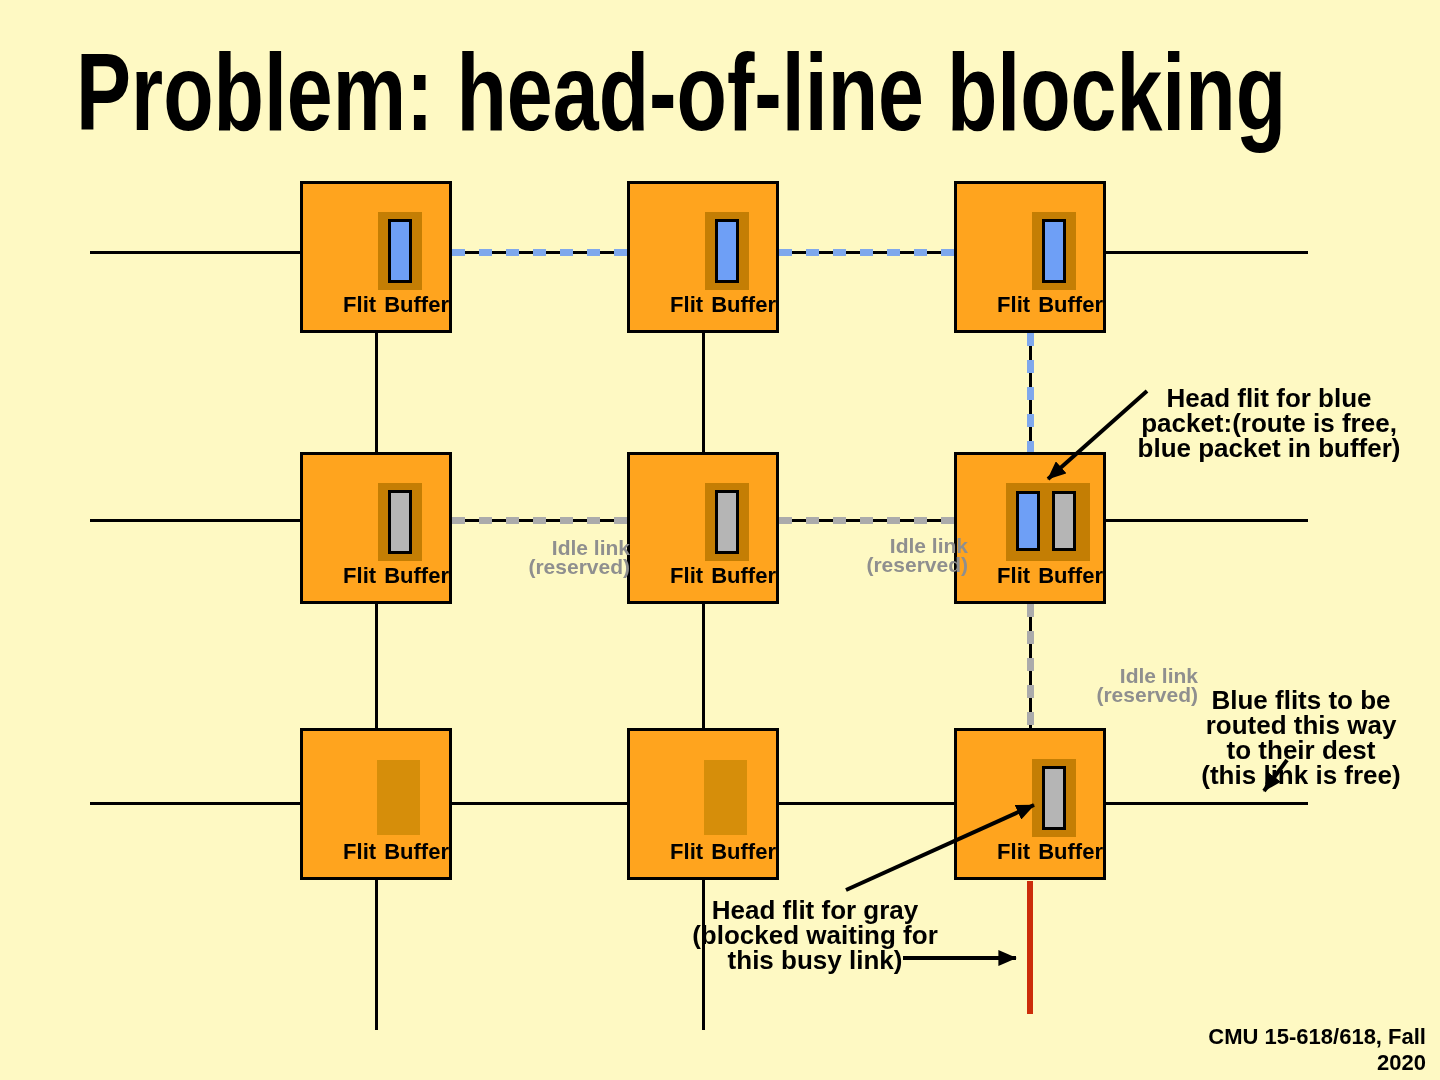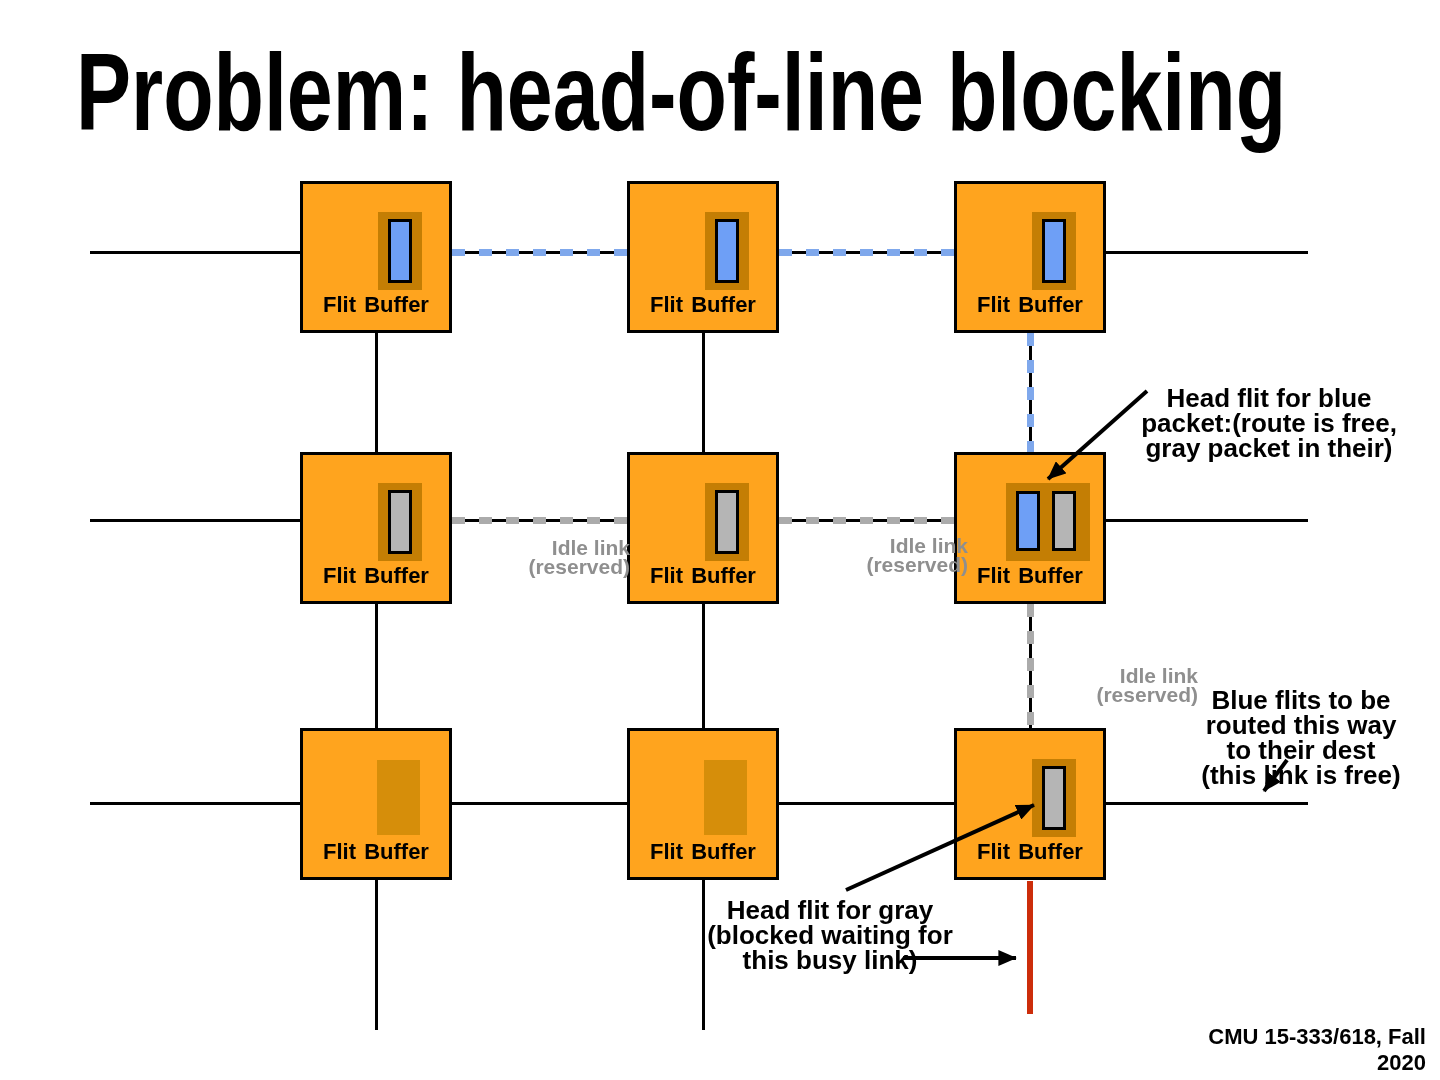--- a/index.html
+++ b/index.html
@@ -1,17 +1,17 @@
 <!DOCTYPE html>
 <html><head>
 <meta charset="utf-8">
 <style>
   html,body{margin:0;padding:0;background:#888;}
   .slide{
-    position:relative;width:1440px;height:1080px;background:#ffffff;
+    position:relative;width:1440px;height:1080px;background:#fef9c3;
     overflow:hidden;font-family:"Liberation Sans", sans-serif;
   }
   
   .title{
     position:absolute;left:76px;top:37px;margin:0;
     font-size:110px;line-height:110px;font-weight:bold;color:#000;
     white-space:nowrap;transform:scaleX(0.75);transform-origin:0 0;
   }
   
   .hlink{position:absolute;height:7px;}
@@ -31,21 +31,21 @@
   .router{position:absolute;width:152px;height:152px;box-sizing:border-box;
     background:#ffa41e;border:3px solid #000;}
   .slot{position:absolute;left:75px;top:28px;width:44px;height:78px;background:#c47e04;}
   .slot.wide{left:49px;width:84px;}
   .slot.empty{left:74px;top:29px;width:43px;height:75px;background:#d68e0a;}
   .flit{position:absolute;left:10px;top:7px;width:24px;height:64px;box-sizing:border-box;border:3px solid #000;}
   .slot.wide .flit{top:8px;width:24px;height:60px;}
   .slot.wide .flit.pos2{left:46px;}
   .flit.blue{background:#6e9ff6;}
   .flit.gray{background:#b5b5b5;}
-  .rlabel{position:absolute;left:0;right:0;top:108px;text-align:center;
+  .rlabel{position:absolute;left:0;right:0;top:108px;text-align:right;
     font-size:22px;font-weight:bold;color:#000;white-space:nowrap;word-spacing:2px;}
   
   .idle-label{position:absolute;width:200px;text-align:right;color:#8f8f8f;
     font-size:21px;font-weight:bold;line-height:19px;}
   
   .annot{position:absolute;width:310px;text-align:center;color:#000;
     font-size:26px;font-weight:bold;line-height:25px;white-space:nowrap;}
   
   .footer{position:absolute;right:14px;top:1024px;width:420px;text-align:right;
     font-size:22px;font-weight:bold;line-height:26px;color:#000;}
@@ -148,36 +148,36 @@
     <div>(reserved)</div>
   </div>
   <div class="idle-label" style="left:998px;top:666px;">
     <div>Idle link</div>
     <div>(reserved)</div>
   </div>
 
   <div class="annot" style="left:1114px;top:386px;">
     <div>Head flit for blue</div>
     <div>packet:(route is free,</div>
-    <div>gray packet in their)</div>
+    <div>blue packet in buffer)</div>
   </div>
   <div class="annot" style="left:1146px;top:688px;">
     <div>Blue flits to be</div>
     <div>routed this way</div>
     <div>to their dest</div>
     <div>(this link is free)</div>
   </div>
-  <div class="annot" style="left:675px;top:898px;">
+  <div class="annot" style="left:660px;top:898px;">
     <div>Head flit for gray</div>
     <div>(blocked waiting for</div>
     <div>this busy link)</div>
   </div>
 
   <div class="footer">
-    <div>CMU 15-333/618, Fall</div>
+    <div>CMU 15-618/618, Fall</div>
     <div>2020</div>
   </div>
 
   <svg class="overlay" viewBox="0 0 1440 1080" aria-hidden="true">
     <defs>
       <marker id="ah" viewBox="0 0 5 4" refX="4.4" refY="2" markerWidth="5" markerHeight="4" orient="auto" markerUnits="strokeWidth">
         <path d="M0,0 L4.6,2 L0,4 z" fill="#000"></path>
       </marker>
     </defs>
     <line x1="1147" y1="391" x2="1048" y2="479" stroke="#000" stroke-width="4" marker-end="url(#ah)"></line>

